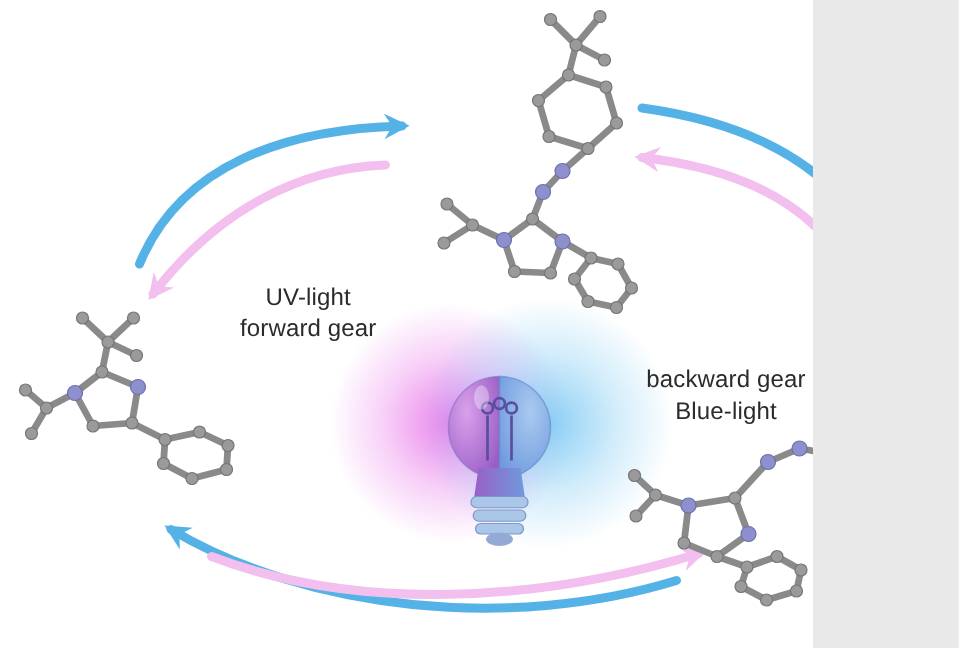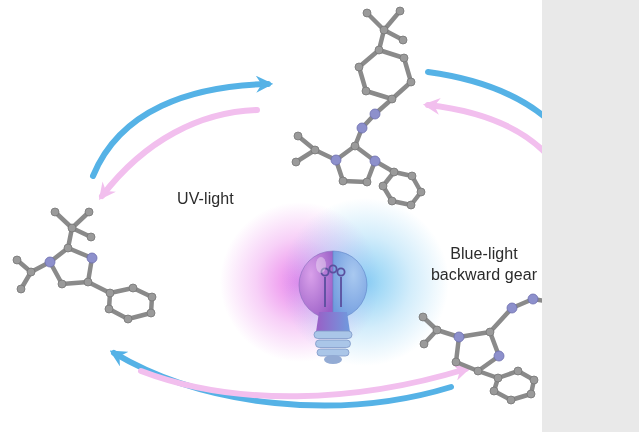--- a/index.html
+++ b/index.html
@@ -260,18 +260,19 @@
         <circle cx="325" cy="272" r="3.6"></circle>
         <circle cx="333" cy="269" r="3.6"></circle>
         <circle cx="341" cy="272" r="3.6"></circle>
       </g>
       <ellipse cx="321" cy="265" rx="5" ry="8" fill="#ffffff" opacity="0.35"></ellipse>
     </g>
   </svg>
 
   <div class="label" style="left:128px;top:188px;width:155px;">
     <div>UV-light</div>
+    <div>forward gear</div>
   </div>
   <div class="label" style="left:400px;top:243px;width:168px;">
+    <div>backward gear</div>
     <div>Blue-light</div>
-    <div>backward gear</div>
   </div>
 </div>
 
 </body></html>

